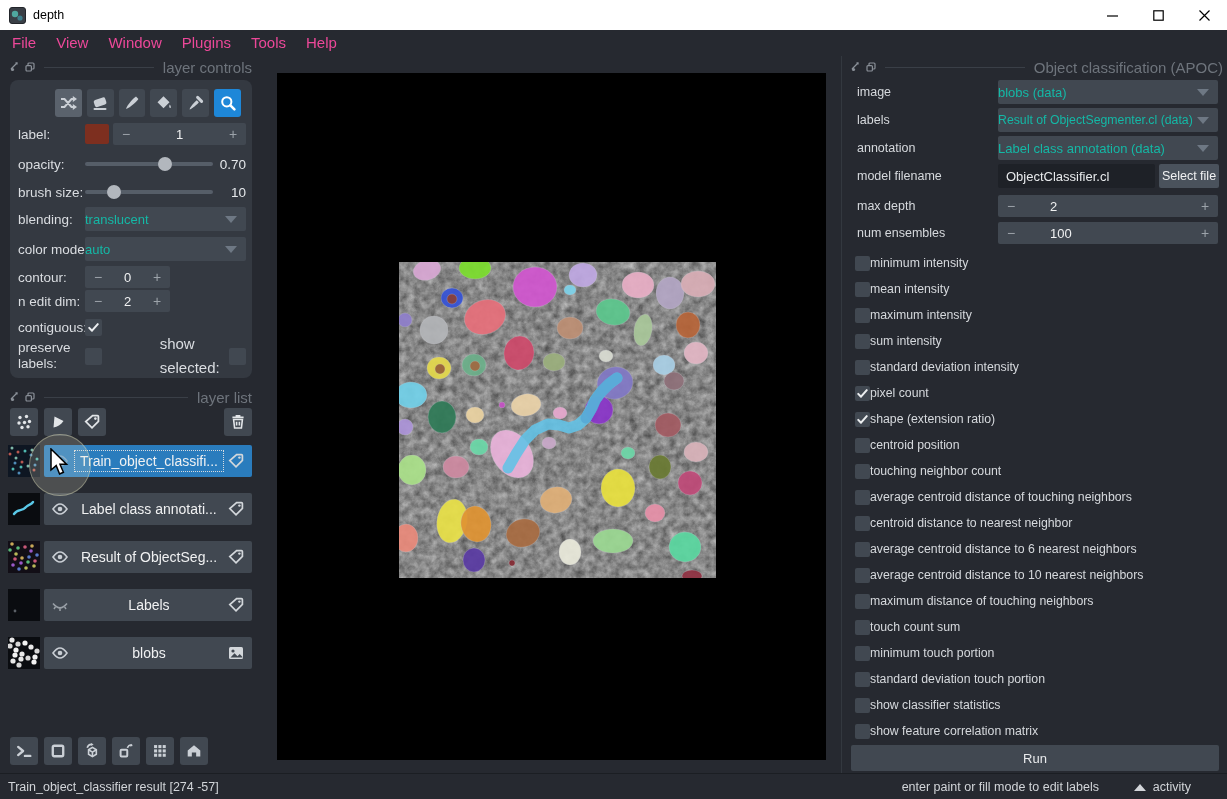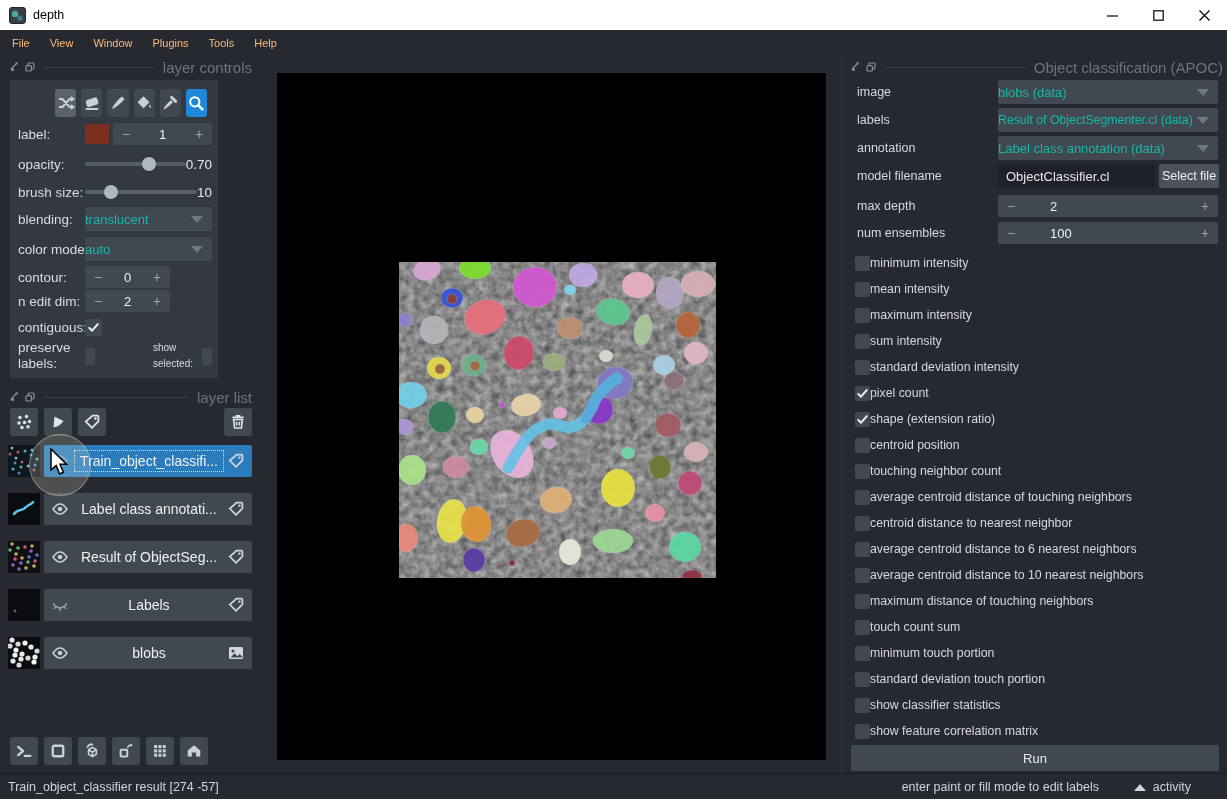--- a/index.html
+++ b/index.html
@@ -11,21 +11,21 @@
   .titlebar{position:absolute;left:0;top:0;width:1227px;height:30px;background:#ffffff;
     display:flex;align-items:center;color:#111}
   .titlebar .logo{width:17px;height:17px;margin-left:9px}
   .titlebar .apptitle{font-size:12.5px;margin-left:7px;color:#000}
   .win-controls{margin-left:auto;display:flex;height:30px}
   .win-btn{width:46px;height:30px;display:flex;align-items:center;justify-content:center;color:#000}
 
   
   .menubar{position:absolute;left:0;top:30px;width:1227px;height:26px;background:#262930;
     display:flex;align-items:center;padding-left:2px}
-  .menu-item{font-size:11px;color:#fdba74;padding:0 10px;line-height:26px}
+  .menu-item{font-size:15px;color:#ec4899;padding:0 10px;line-height:26px}
 
   
   .dock-header{position:absolute;display:flex;align-items:center;color:#6E747C}
   .dock-header .dh-icons{display:flex;gap:5px;color:#8A9098}
   .dock-header .dh-line{flex:1;height:1px;background:#3A3F47;margin:0 9px}
   .dock-header .dh-title{font-size:15px;color:#6E747C;white-space:nowrap}
 
   
   .tool-btn{width:28px;height:28px;border-radius:3px;background:#414851;color:#CBD0D6;
     display:flex;align-items:center;justify-content:center}
@@ -42,21 +42,21 @@
     border-left:6px solid transparent;border-right:6px solid transparent;border-top:7px solid #6E7884}
   .checkbox{width:17px;height:17px;border-radius:2px;background:#414851;display:flex;
     align-items:center;justify-content:center}
   .checkbox svg{width:13px;height:13px}
   .slider{position:relative;height:22px;flex:1;max-width:128px}
   .slider .track{position:absolute;left:0;right:0;top:9px;height:4px;border-radius:2px;background:#565E68}
   .slider .handle{position:absolute;top:4px;width:14px;height:14px;border-radius:50%;background:#B2B7BD}
   .ctl-label{width:67px;font-size:13.5px;color:#DADDE1;white-space:nowrap;overflow:hidden;flex:none}
 
   
-  .ctlbox{position:absolute;left:10px;top:80px;width:208px;height:298px;background:#343941;border-radius:0}
+  .ctlbox{position:absolute;left:10px;top:80px;width:242px;height:298px;background:#343941;border-radius:8px}
   .ctl-row{position:absolute;left:8px;right:6px;display:flex;align-items:center;height:24px}
 
   
   .llbar-btn{width:28px;height:28px;border-radius:3px;background:#414851;color:#E2E5E8;
     display:flex;align-items:center;justify-content:center}
   .layer-row{display:flex;align-items:center;height:32px;border-radius:2px;background:#414851;
     padding:0 7px;font-size:14px;color:#F0F1F2}
   .layer-row.selected{background:#2A7CBD}
   .layer-name{flex:1;text-align:center;white-space:nowrap;overflow:hidden}
   .layer-name .editbox{display:inline-block;border:1px dotted #D7DBDF;padding:0 5px;line-height:20px}
@@ -330,21 +330,21 @@
     <div class="checkbox">
         <svg viewBox="0 0 14 14">
           <path d="M2.4 7.4l3 3 6.2-7" fill="none" stroke="#ECEEF0" stroke-width="2.2" stroke-linecap="round" stroke-linejoin="round"></path>
         </svg>
       </div>
   </div>
 
   <div class="ctl-row" style="top:258px;height:36px;align-items:center">
     <span class="ctl-label" style="white-space:normal;line-height:16px;font-size:13.5px">preserve labels:</span>
     <div class="checkbox"></div>
-    <span style="width:62px;margin-left:58px;white-space:normal;line-height:16px;font-size:10px;color:#DADDE1">show selected:</span>
+    <span style="width:62px;margin-left:58px;white-space:normal;line-height:24px;font-size:15px;color:#DADDE1">show selected:</span>
     <div class="checkbox" style="margin-left:9px"></div>
   </div>
 </div>
 
 <div class="dock-header" style="left:10px;top:388px;width:242px">
   <span class="dh-icons">
     <span><svg width="10" height="10" viewBox="0 0 10 10">
           <path d="M1 7 7 1M5.5 1H7v1.5" stroke="currentColor" stroke-width="1.3" fill="none"></path>
           <circle cx="2.5" cy="7.5" r="1.6" fill="currentColor"></circle>
         </svg></span>

